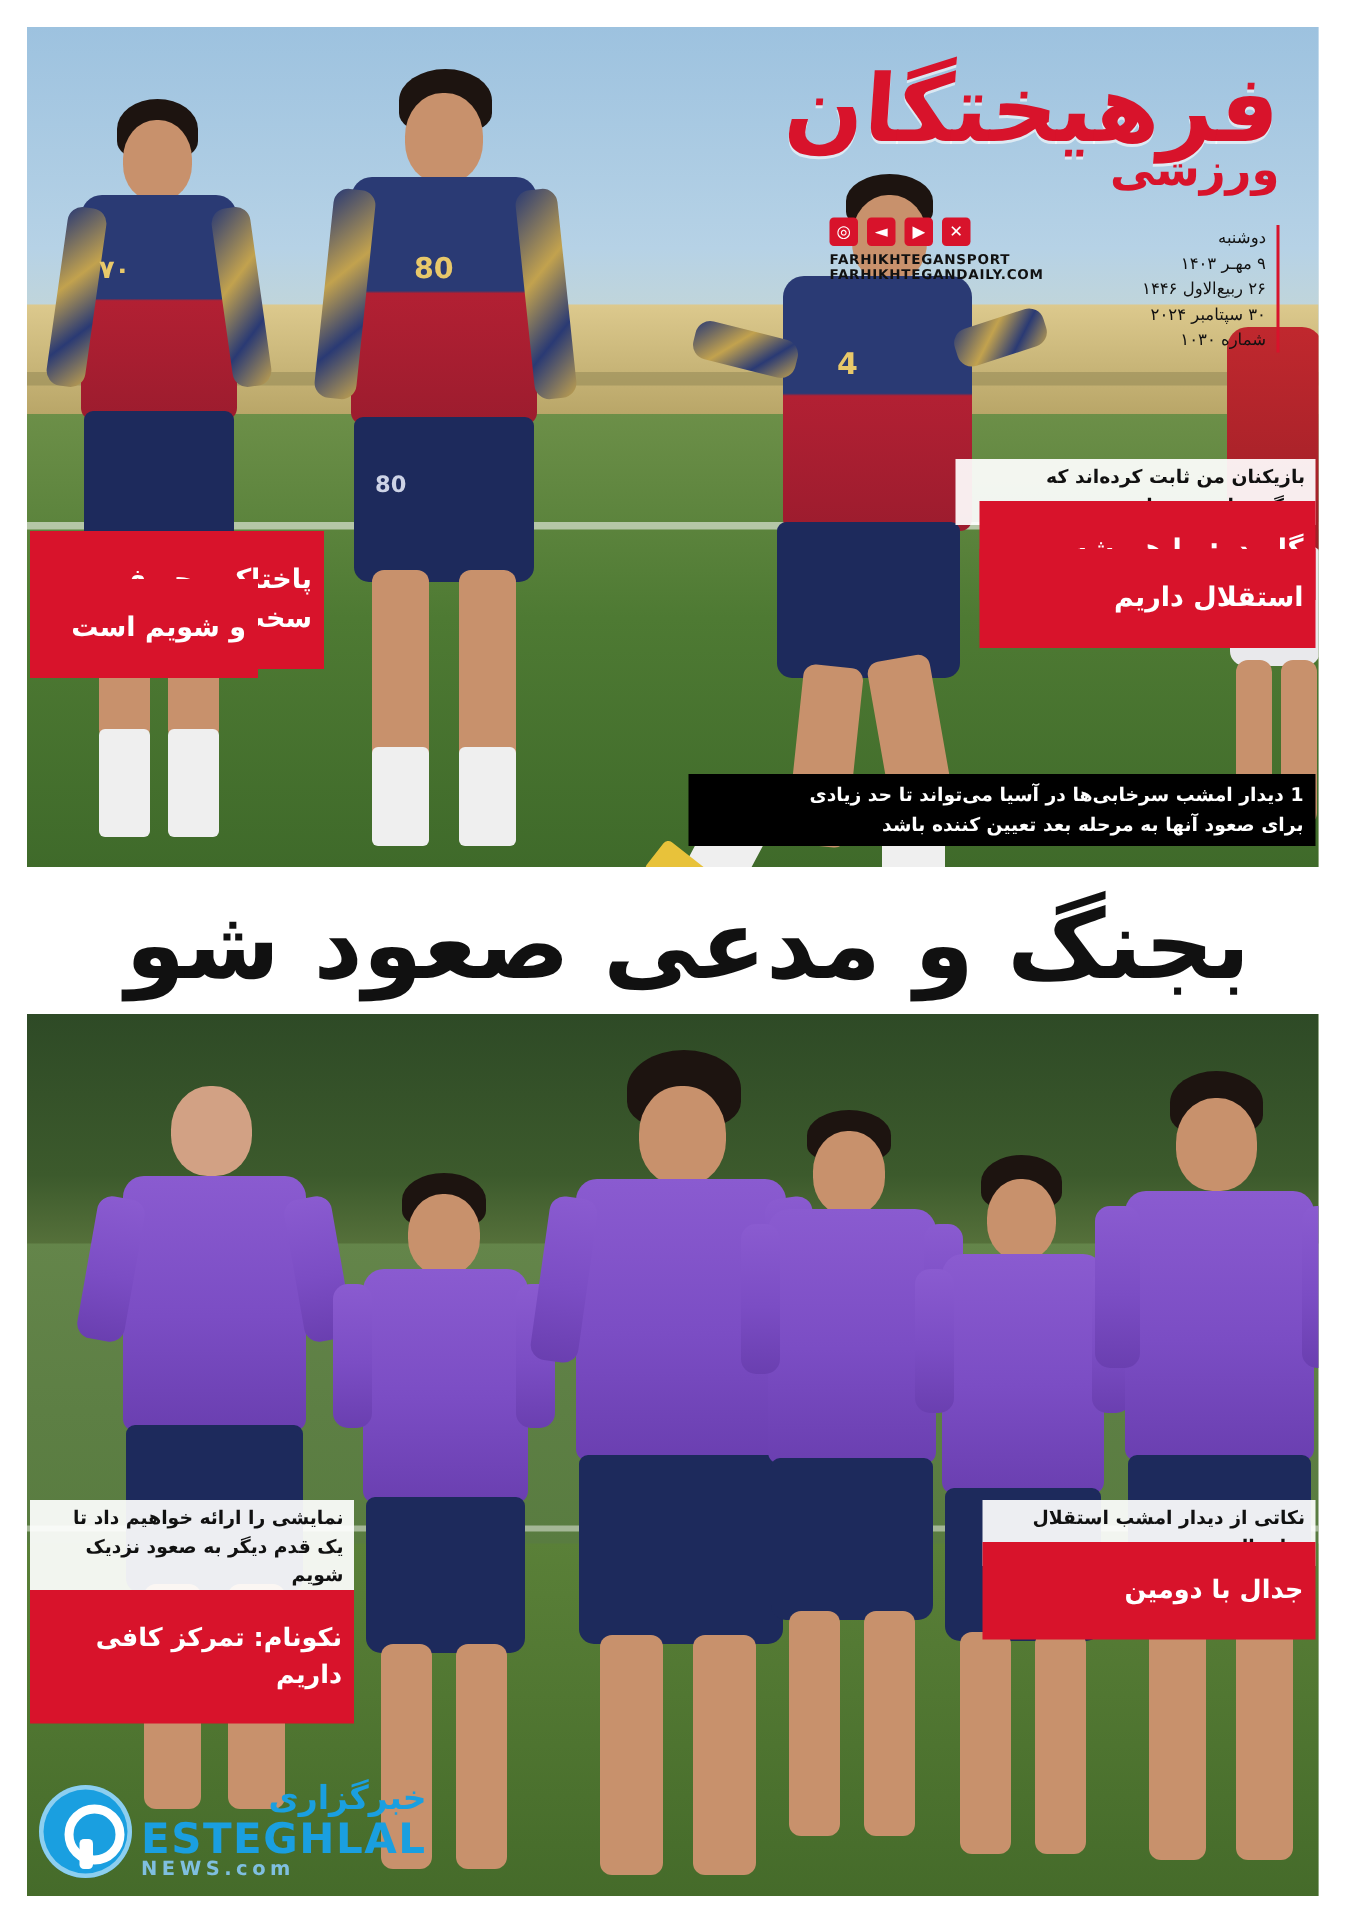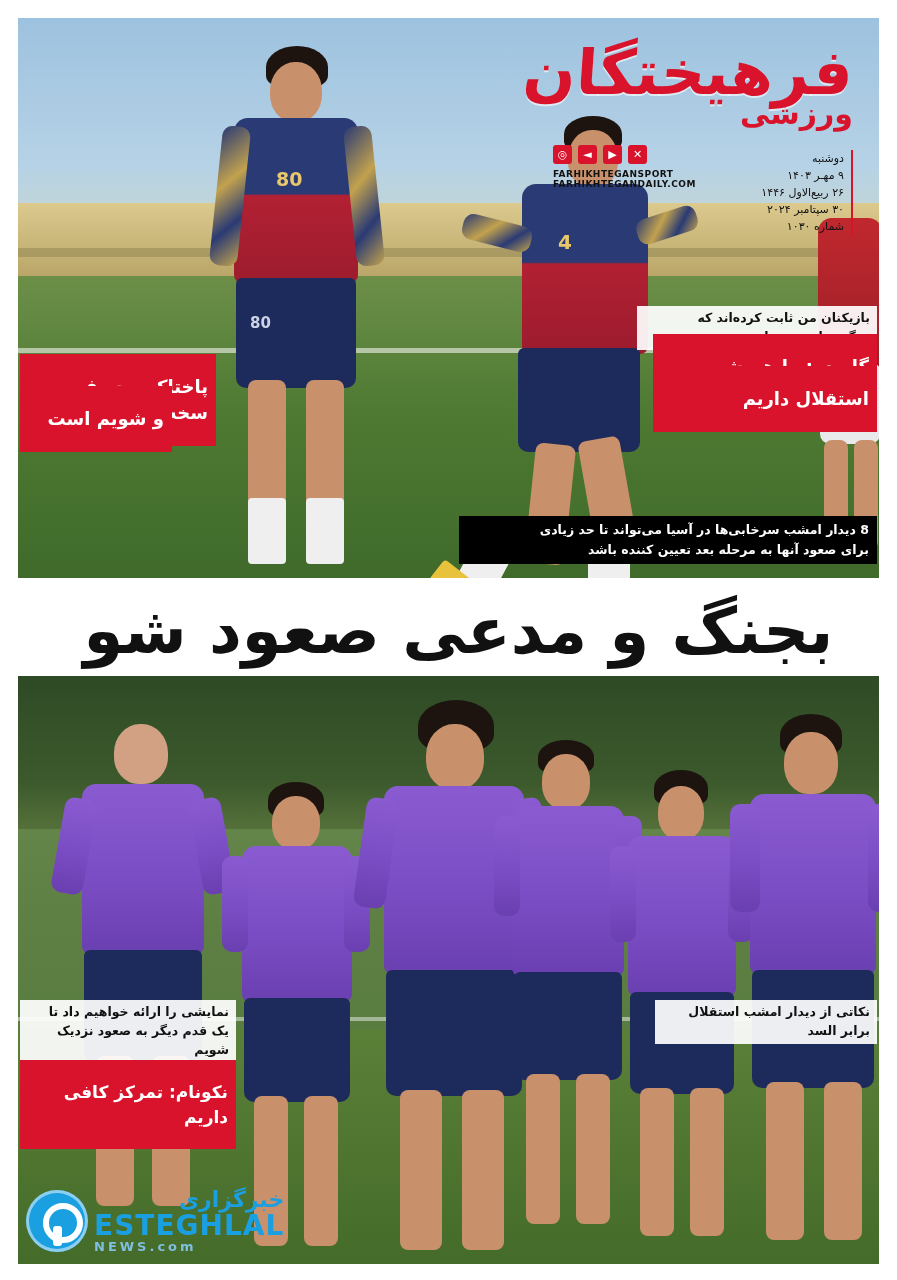--- a/index.html
+++ b/index.html
@@ -140,20 +140,33 @@
 </head>
 <body>
 
 <div class="page">
 
   <div class="top-photo">
     <div class="sky"></div>
     <div class="stand"></div>
     <div class="grass"></div>
 
+    <div class="fig" style="left:22px; top:20px; width:140px; height:520px;">
+      <div class="hair" style="left:38px; top:28px; width:54px; height:40px;"></div>
+      <div class="head" style="left:42px; top:42px; width:46px; height:54px;"></div>
+      <div class="torso kit-red" style="left:14px; top:92px; width:104px; height:150px;"></div>
+      <div class="arm kit-gold" style="left:-2px; top:100px; width:26px; height:120px; transform:rotate(8deg);"></div>
+      <div class="arm kit-gold" style="left:108px; top:100px; width:26px; height:120px; transform:rotate(-8deg);"></div>
+      <div class="short" style="left:16px; top:236px; width:100px; height:96px;"></div>
+      <div class="leg" style="left:26px; top:326px; width:34px; height:130px;"></div>
+      <div class="leg" style="left:72px; top:326px; width:34px; height:130px;"></div>
+      <div class="sock" style="left:26px; top:448px; width:34px; height:72px;"></div>
+      <div class="sock" style="left:72px; top:448px; width:34px; height:72px;"></div>
+      <span class="num" style="left:26px; top:132px; font-size:17px;">۷۰</span>
+    </div>
 
     <div class="fig" style="left:196px; top:10px; width:168px; height:540px;">
       <div class="hair" style="left:52px; top:18px; width:62px; height:42px;"></div>
       <div class="head" style="left:56px; top:34px; width:52px; height:60px;"></div>
       <div class="torso kit-red" style="left:20px; top:90px; width:124px; height:165px;"></div>
       <div class="arm kit-gold" style="left:2px; top:98px; width:28px; height:140px; transform:rotate(6deg);"></div>
       <div class="arm kit-gold" style="left:136px; top:98px; width:28px; height:140px; transform:rotate(-6deg);"></div>
       <div class="short" style="left:22px; top:250px; width:120px; height:110px;"></div>
       <div class="leg" style="left:34px; top:352px; width:38px; height:140px;"></div>
       <div class="leg" style="left:92px; top:352px; width:38px; height:140px;"></div>
@@ -207,21 +220,21 @@
     </div>
 
     <div class="cap-red" style="left:2px; top:336px; width:196px; font-size:18px;">پاختاکور حریف سخت</div>
     <div class="cap-red" style="left:2px; top:368px; width:152px; font-size:18px;">و شویم است</div>
 
     <div class="cap-white" style="right:2px; top:288px; width:240px; text-align:right;">بازیکنان من ثابت کرده‌اند که جنگجوهای خوبی‌اند</div>
     <div class="cap-red" style="right:2px; top:316px; width:224px; font-size:18px; text-align:right;">گاریدو: ما همیشه</div>
     <div class="cap-red" style="right:2px; top:348px; width:224px; font-size:18px; text-align:right;">استقلال داریم</div>
 
     <div class="cap-black" style="right:2px; top:498px; width:418px; text-align:right;">
-      <div>8 دیدار امشب سرخابی‌ها در آسیا می‌تواند تا حد زیادی</div>
+      <div>1 دیدار امشب سرخابی‌ها در آسیا می‌تواند تا حد زیادی</div>
       <div>برای صعود آنها به مرحله بعد تعیین کننده باشد</div>
     </div>
   </div>
 
   <div class="headline">بجنگ و مدعی صعود شو</div>
 
   <div class="bottom-photo">
     <div class="b-trees"></div>
     <div class="b-line"></div>
     <div class="b-grass"></div>
@@ -288,20 +301,21 @@
       <div class="arm kit-purple" style="left:134px; top:94px; width:30px; height:108px;"></div>
       <div class="short short-black" style="left:18px; top:260px; width:122px; height:118px;"></div>
       <div class="leg" style="left:32px; top:372px; width:38px; height:158px;"></div>
       <div class="leg" style="left:90px; top:372px; width:38px; height:158px;"></div>
     </div>
 
     <div class="cap-white" style="left:2px; top:324px; width:216px;">نمایشی را ارائه خواهیم داد تا یک قدم دیگر به صعود نزدیک شویم</div>
     <div class="cap-red" style="left:2px; top:384px; width:216px; font-size:17px;">نکونام: تمرکز کافی داریم</div>
 
     <div class="cap-white" style="right:2px; top:324px; width:222px; text-align:right;">نکاتی از دیدار امشب استقلال برابر السد</div>
+    <div class="cap-red" style="right:2px; top:352px; width:222px; font-size:17px; text-align:right;">جدال با دومین</div>
   </div>
 
   <div class="wm">
     <div class="wm-ball"></div>
     <div class="wm-text">
       <div class="wm-fa">خبرگزاری</div>
       <div class="wm-en">ESTEGHLAL</div>
       <div class="wm-en2">NEWS.com</div>
     </div>
   </div>

